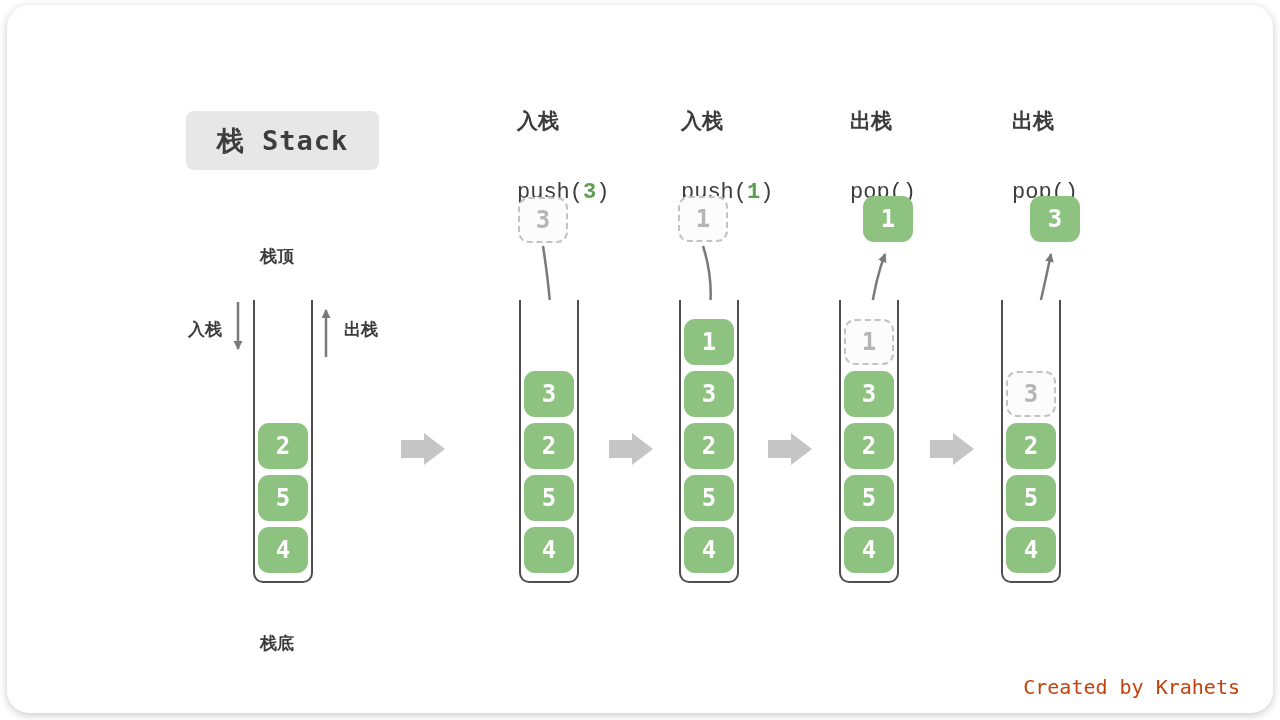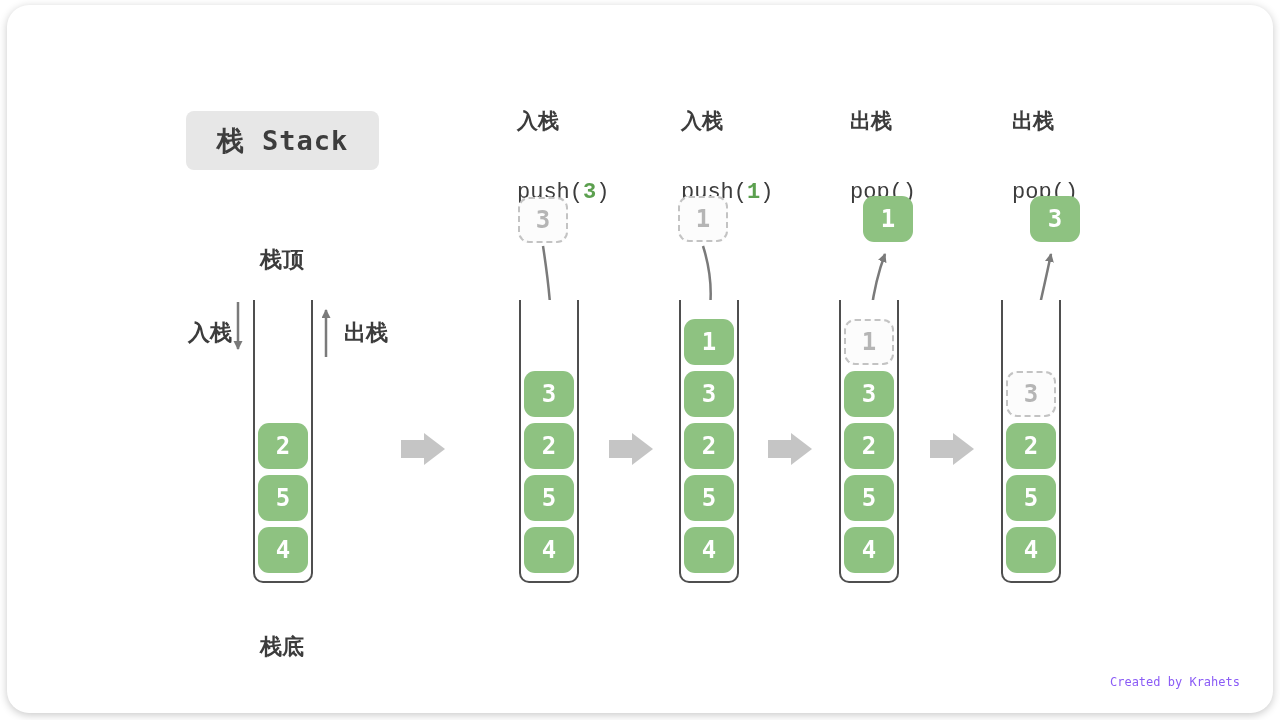--- a/index.html
+++ b/index.html
@@ -4,21 +4,21 @@
 <style>
   html,body{margin:0;padding:0;background:#ffffff;}
   .stage{position:relative;width:1280px;height:720px;font-family:"Liberation Sans",sans-serif;overflow:hidden;text-align:right;}
   .card{position:absolute;left:7px;top:5px;right:7px;bottom:7px;background:#ffffff;border-radius:22px;
         box-shadow:0 2px 9px rgba(0,0,0,0.22);}
   
   .title-box{position:absolute;left:186px;top:111px;width:193px;height:59px;background:#e7e7e7;border-radius:8px;
              display:flex;align-items:center;justify-content:center;}
   .title-box span{font-family:"DejaVu Sans Mono",monospace;font-weight:bold;font-size:27px;color:#3d3d3d;letter-spacing:1px;}
   
-  .zh-label{position:absolute;font-weight:bold;font-size:22px;color:#3c3c3c;}
+  .zh-label{position:absolute;font-weight:bold;font-size:17px;color:#3c3c3c;}
   .lbl-top{left:260px;top:245px;}
   .lbl-bottom{left:260px;top:632px;}
   .lbl-push{left:188px;top:318px;}
   .lbl-pop{left:344px;top:318px;}
   
   .op-zh{position:absolute;top:107px;font-weight:bold;font-size:21px;color:#3c3c3c;}
   .op-code{position:absolute;top:156px;font-family:Liberation Mono, monospace;font-size:22px;color:#3c3c3c;margin-top:24px;}
   .op-code .arg{color:#5ca04f;font-weight:bold;}
   .lab2{left:517px;} .lab3{left:681px;} .lab4{left:850px;} .lab5{left:1012px;}
   
@@ -31,21 +31,21 @@
        font-family:"DejaVu Sans Mono",monospace;font-weight:bold;font-size:24px;
        display:flex;align-items:center;justify-content:center;box-sizing:border-box;}
   .ghost{background:#fcfcfc;border:2px dashed #c3c3c3;color:#b5b5b5;}
   .s0{top:319px;} .s1{top:371px;} .s2{top:423px;} .s3{top:475px;} .s4{top:527px;}
   .bx1{left:258px;} .bx2{left:524px;} .bx3{left:684px;} .bx4{left:844px;} .bx5{left:1006px;}
   .gh2{left:518px;top:197px;} .gh3{left:678px;top:196px;}
   .pop4{left:863px;top:196px;} .pop5{left:1030px;top:196px;}
   
   .overlay{position:absolute;left:0;top:0;width:1280px;height:720px;pointer-events:none;}
   
-  .footer{position:absolute;right:40px;top:675px;font-family:"DejaVu Sans Mono",monospace;font-size:12px;color:#8b5cf6;}
+  .footer{position:absolute;right:40px;top:675px;font-family:"DejaVu Sans Mono",monospace;font-size:20px;color:#c2410c;}
 </style>
 </head>
 <body>
 
 <div class="stage">
   <div class="card"></div>
 
   <svg class="overlay" viewBox="0 0 1280 720">
     <defs>
       <marker id="ah" markerWidth="12" markerHeight="12" refX="8" refY="4.5" orient="auto" markerUnits="userSpaceOnUse">

